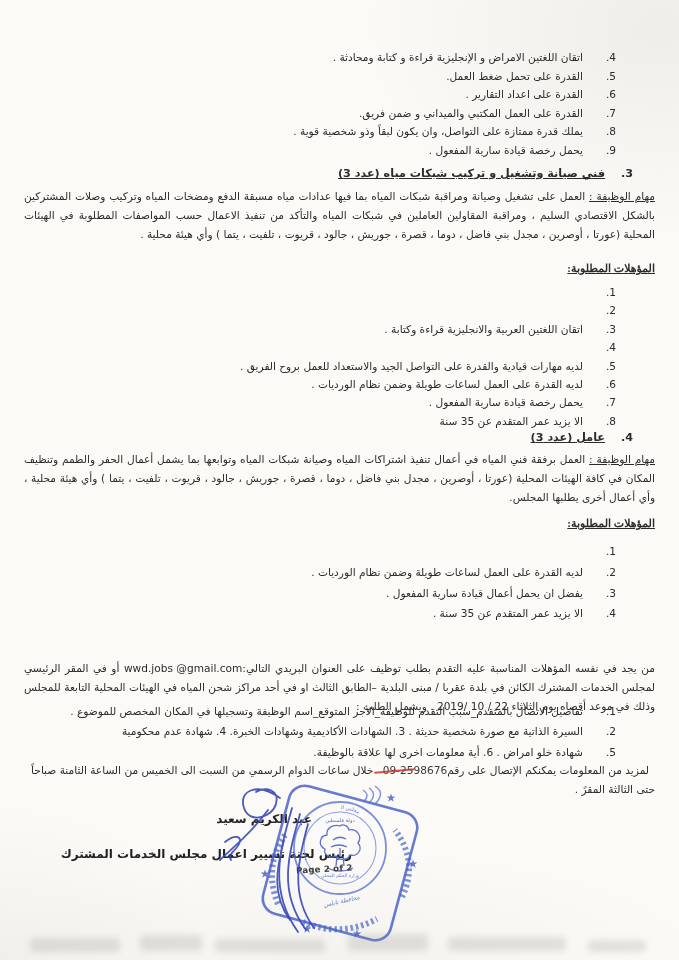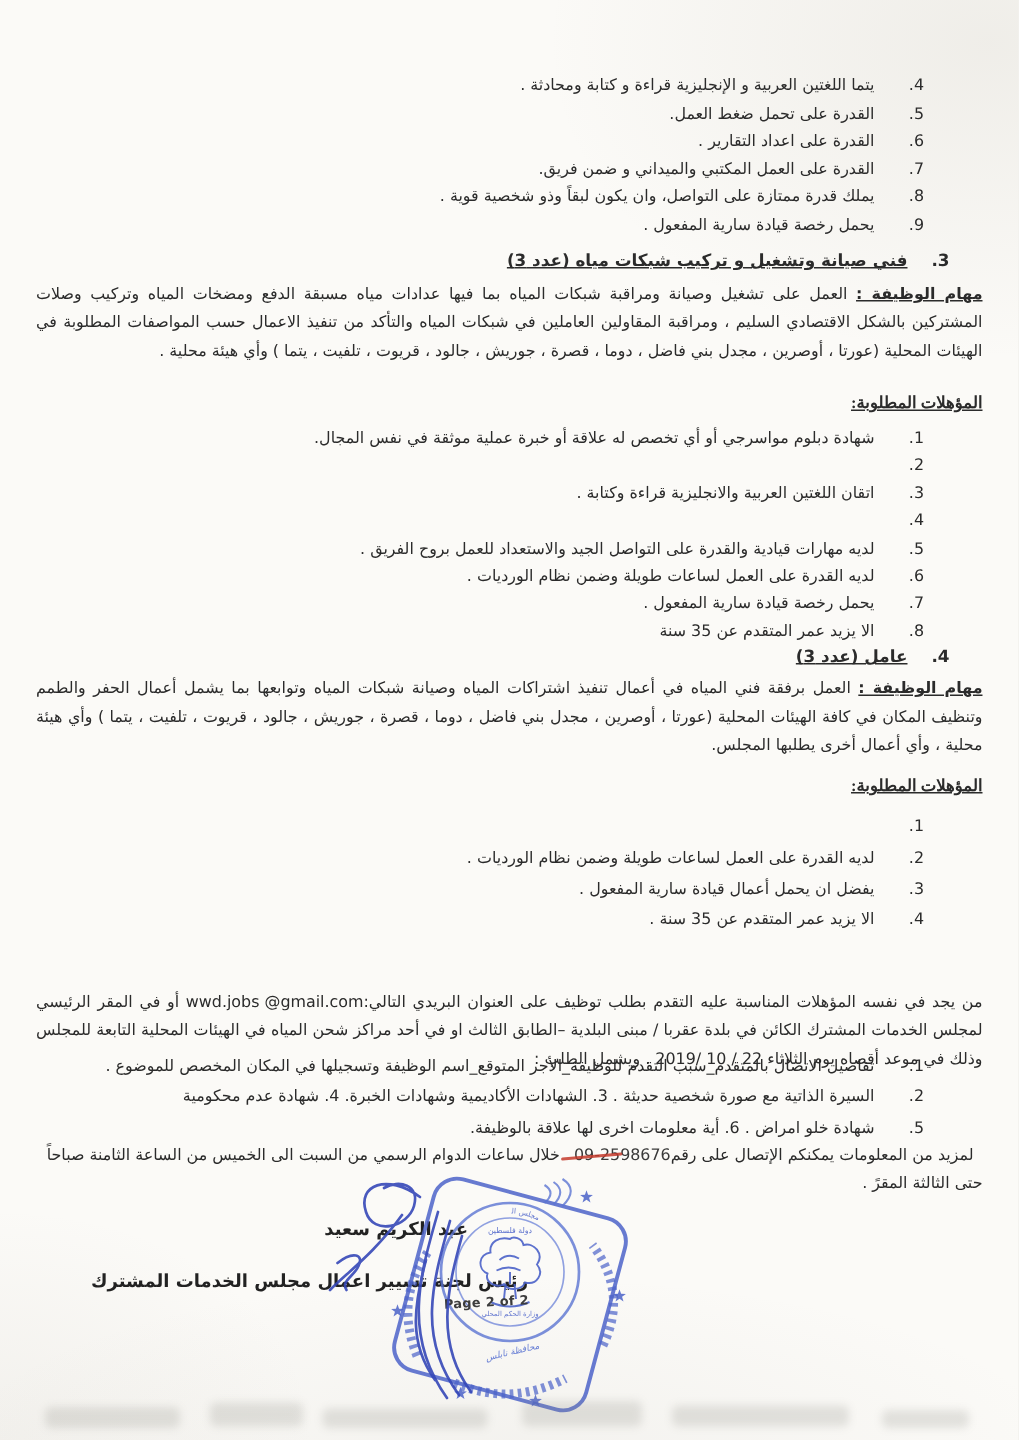--- a/index.html
+++ b/index.html
@@ -13,21 +13,21 @@
     background:
       radial-gradient(ellipse 420px 300px at 97% 3%, rgba(160,153,135,0.13), transparent 70%),
       radial-gradient(ellipse 300px 220px at 0% 100%, rgba(160,153,140,0.10), transparent 70%),
       radial-gradient(ellipse 500px 160px at 50% 101%, rgba(150,146,136,0.08), transparent 75%),
       #fbfaf7;
     color:#2b2b2b;
     direction:rtl;
   }
   .abs{position:absolute;right:24px;width:631px;}
   .txtblock{font-size:10.6px;line-height:19px;text-align:justify;}
-  .lbl{font-weight:bold;text-decoration:underline;}
+  .lbl{font-weight:normal;text-decoration:underline;}
   .list{padding-right:39px;box-sizing:border-box;}
   .li{display:flex;align-items:baseline;line-height:18.5px;font-size:10.6px;}
   .li .num{flex:0 0 24px;width:24px;}
   .li .txt{padding-right:9px;}
   .h{font-weight:bold;font-size:11.2px;display:flex;align-items:baseline;padding-right:22px;box-sizing:border-box;}
   .h .num{flex:0 0 22px;width:22px;}
   .h .title{text-decoration:underline;padding-right:6px;}
   .quals-title{font-weight:bold;font-size:11px;text-decoration:underline;font-family:Liberation Serif, serif;}
   .email{direction:ltr;unicode-bidi:embed;display:inline-block;}
   .phone{direction:ltr;unicode-bidi:embed;display:inline-block;position:relative;color:#3a3a3a;}
@@ -46,21 +46,21 @@
   .bleed{position:absolute;background:#8d8d85;filter:blur(3px);opacity:.22;border-radius:4px;}
 </style>
 </head>
 <body>
 
 <div class="page">
 
   <div class="abs list" style="top:48px;">
     <div class="li">
         <span class="num">4.</span>
-        <span class="txt">يتما اللغتين العربية و الإنجليزية قراءة و كتابة ومحادثة .</span>
+        <span class="txt">اتقان اللغتين الامراض و الإنجليزية قراءة و كتابة ومحادثة .</span>
       </div>
     <div class="li">
         <span class="num">5.</span>
         <span class="txt">القدرة على تحمل ضغط العمل.</span>
       </div>
     <div class="li">
         <span class="num">6.</span>
         <span class="txt">القدرة على اعداد التقارير .</span>
       </div>
     <div class="li">
@@ -84,21 +84,20 @@
 
   <div class="abs txtblock" style="top:187px;">
     <span class="lbl">مهام الوظيفة :</span>
     <span>العمل على تشغيل وصيانة ومراقبة شبكات المياه بما فيها عدادات مياه مسبقة الدفع ومضخات المياه وتركيب وصلات المشتركين بالشكل الاقتصادي السليم ، ومراقبة المقاولين العاملين في شبكات المياه والتأكد من تنفيذ الاعمال حسب المواصفات المطلوبة في الهيئات المحلية (عورتا ، أوصرين ، مجدل بني فاضل ، دوما ، قصرة ، جوريش ، جالود ، قريوت ، تلفيت ، يتما ) وأي هيئة محلية .</span>
   </div>
 
   <div class="abs quals-title" style="top:262px;">المؤهلات المطلوبة:</div>
   <div class="abs list" style="top:283px;">
     <div class="li" style="line-height:18.4px;">
         <span class="num">1.</span>
-        <span class="txt">شهادة دبلوم مواسرجي أو أي تخصص له علاقة أو خبرة عملية موثقة في نفس المجال.</span>
       </div>
     <div class="li" style="line-height:18.4px;">
         <span class="num">2.</span>
       </div>
     <div class="li" style="line-height:18.4px;">
         <span class="num">3.</span>
         <span class="txt">اتقان اللغتين العربية والانجليزية قراءة وكتابة .</span>
       </div>
     <div class="li" style="line-height:18.4px;">
         <span class="num">4.</span>

